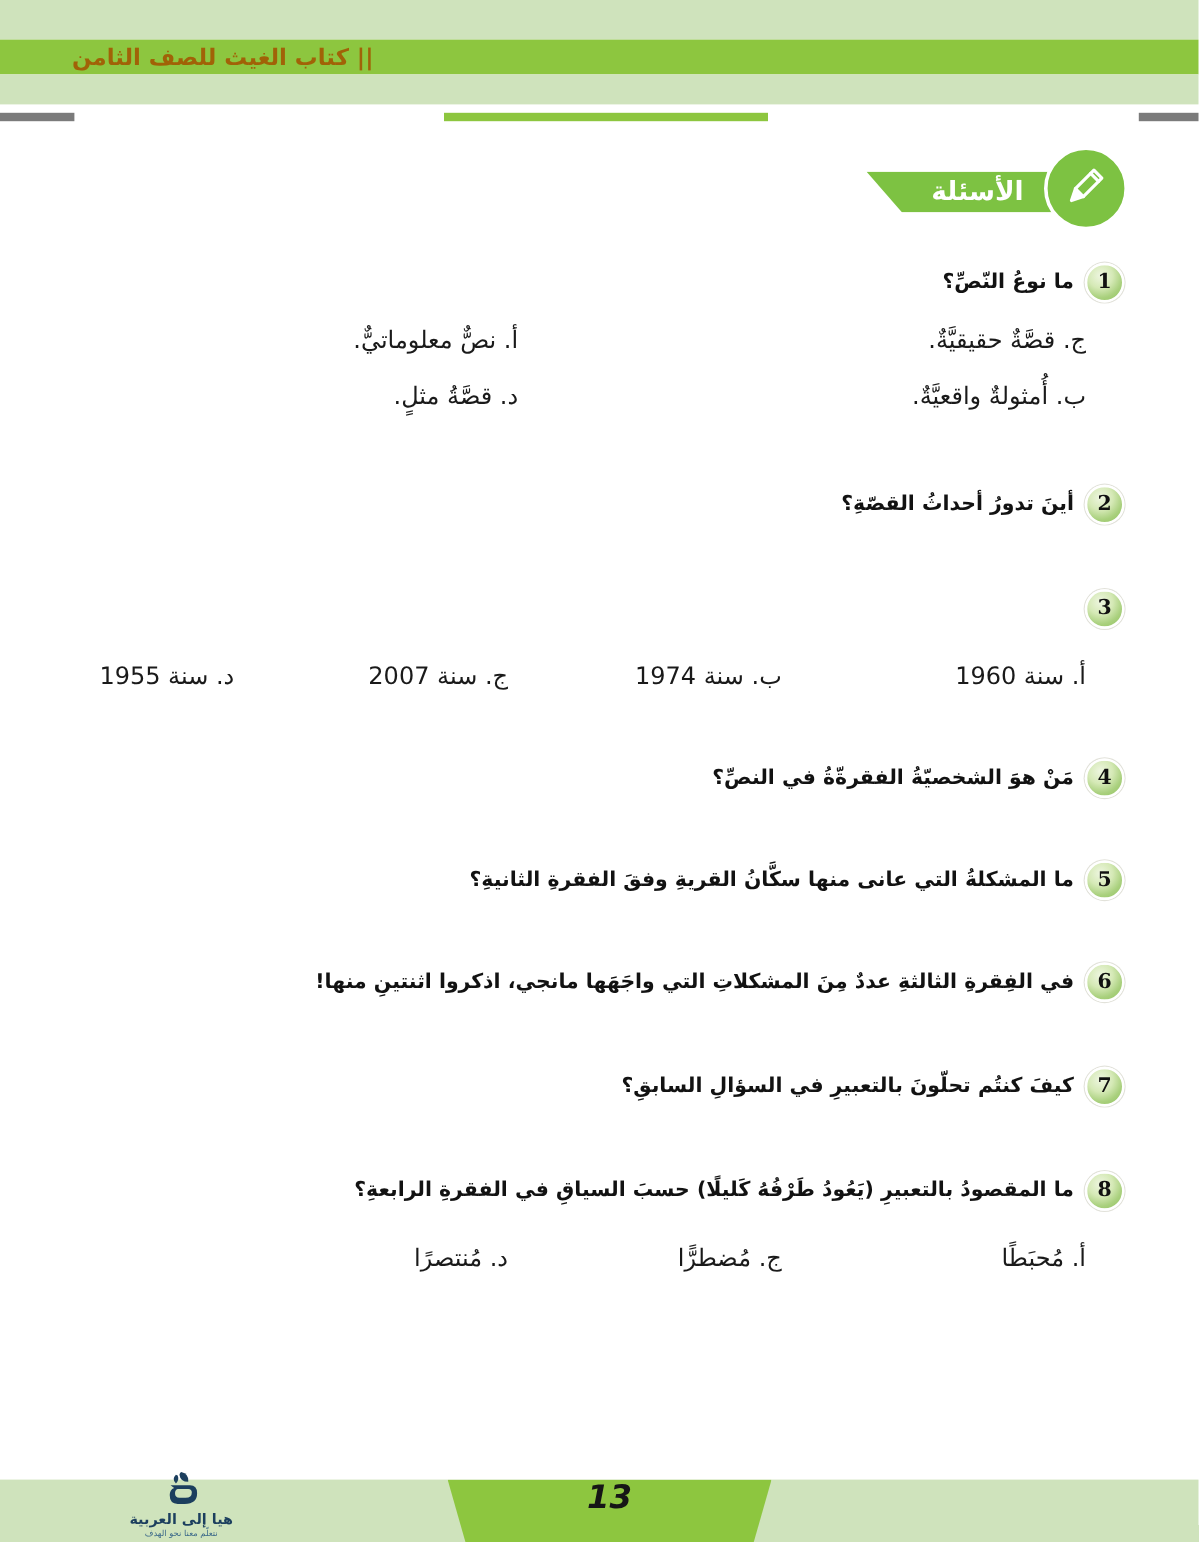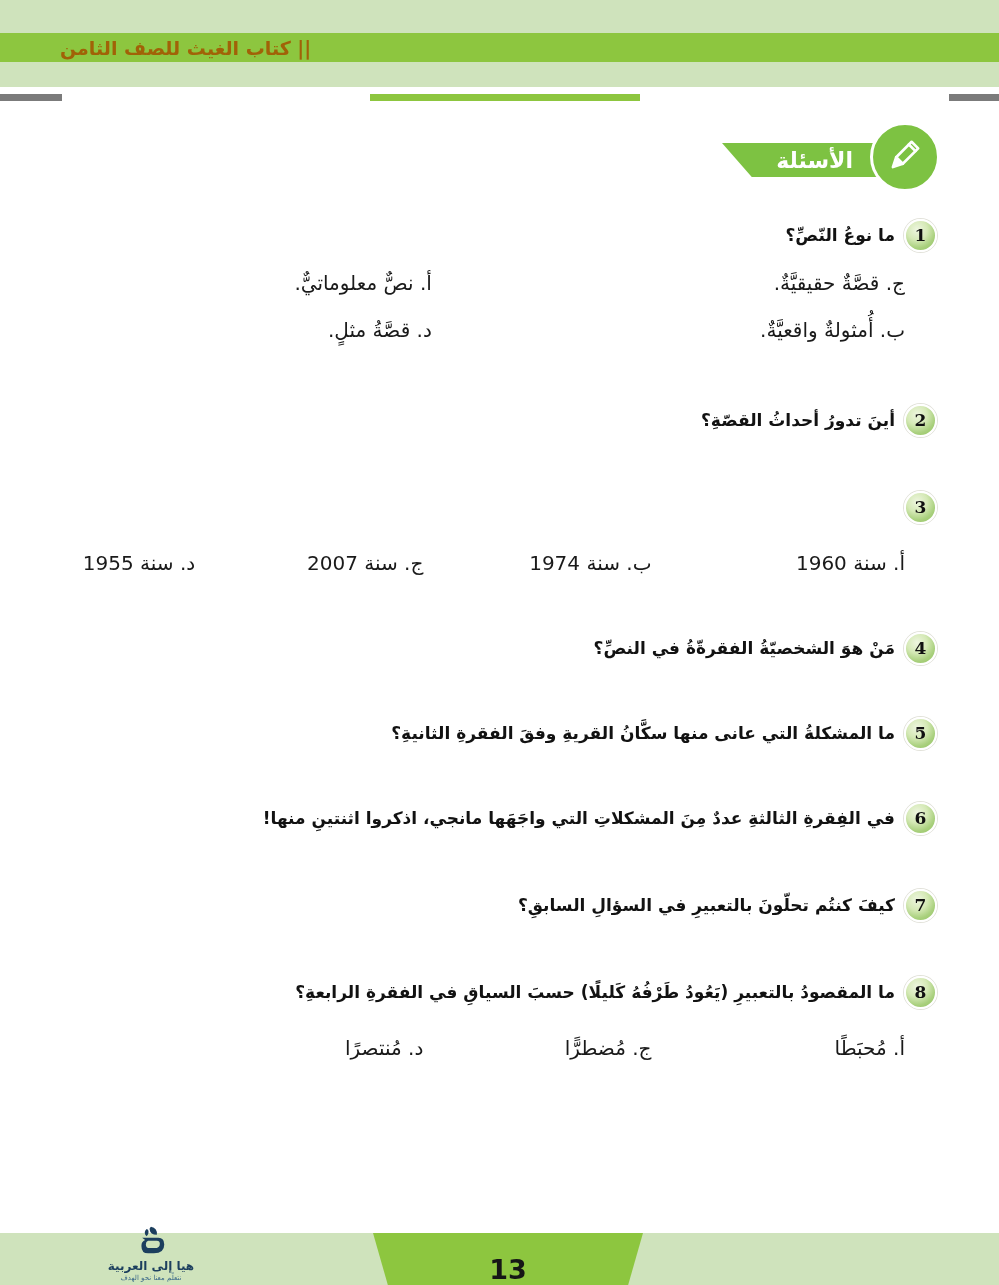--- a/index.html
+++ b/index.html
@@ -31,21 +31,21 @@
         font-family:"DejaVu Serif",serif;font-size:17px;font-weight:600;color:#111;}
   .q-text{font-size:17px;font-weight:bold;color:#121212;white-space:nowrap;}
   .opts{position:absolute;right:94px;left:60px;display:grid;direction:rtl;}
   .opts-2col{grid-template-columns:56% 44%;row-gap:17px;}
   .opts-4col{grid-template-columns:30% 27% 27% 16%;}
   .opt{font-size:20px;color:#1a1a1a;text-align:start;white-space:nowrap;line-height:30px;}
   
   .footer-band{position:absolute;left:0;top:1233px;width:100%;height:52px;background:#cfe3bc;}
   .footer-trapezoid{position:absolute;left:373px;top:1233px;width:270px;height:52px;background:#8dc63f;
         clip-path:polygon(0 0,100% 0,94.5% 100%,5.5% 100%);
-        display:flex;align-items:flex-end;justify-content:center;}
+        display:flex;align-items:flex-start;justify-content:center;font-style:italic;}
   .page-number{font-size:27px;font-weight:bold;color:#161616;font-family:"DejaVu Sans",sans-serif;}
   .logo{position:absolute;left:78px;top:1226px;width:90px;display:flex;flex-direction:column;align-items:center;margin-left:28px;}
   .logo-title{color:#1c3f5e;font-size:12px;font-weight:bold;margin-top:1px;white-space:nowrap;}
   .logo-tagline{color:#3d6a8a;font-size:7px;margin-top:1px;white-space:nowrap;}
 </style>
 </head>
 <body>
 
 <div class="page">
 

